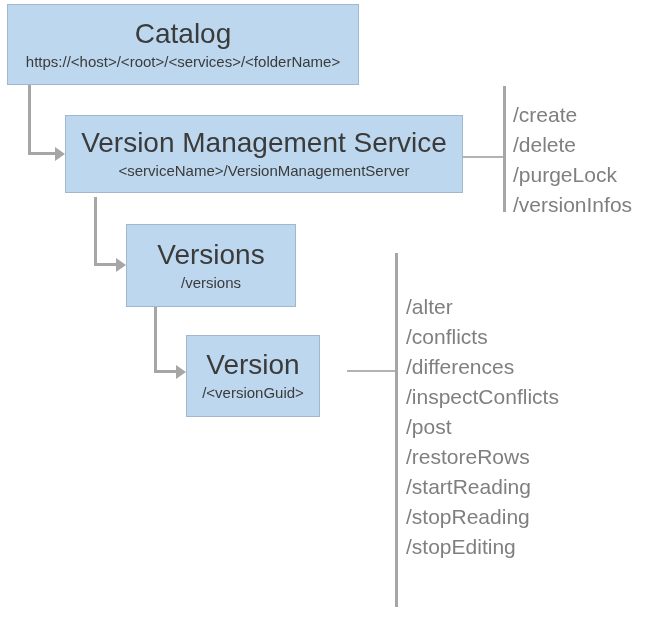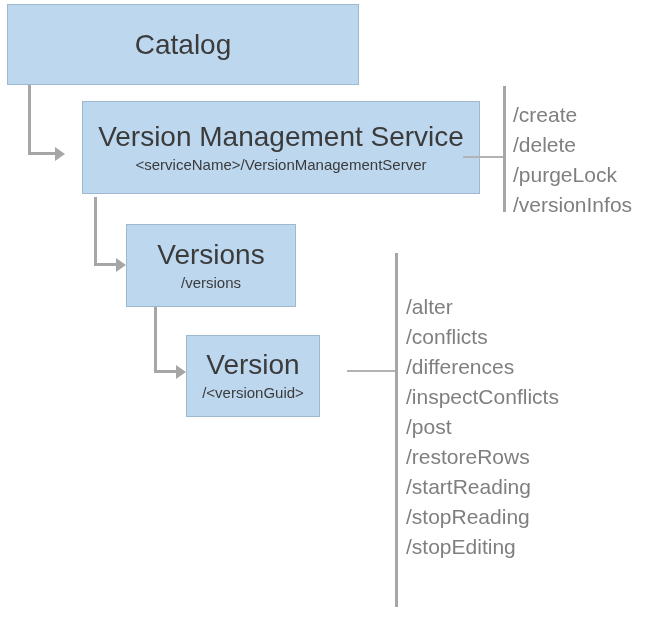--- a/index.html
+++ b/index.html
@@ -34,21 +34,21 @@
     white-space: nowrap;
   }
   .node-subtitle {
     font-size: 15px;
     line-height: 20px;
     margin-top: 2px;
     color: var(--node-text, #3B3B3B);
     white-space: nowrap;
   }
   .node.catalog  { left: 7px;   top: 4px;   width: 352px; height: 81px; }
-  .node.vms      { left: 65px;  top: 101px; width: 398px; height: 93px; margin-left: 17px; }
+  .node.vms      { left: 65px;  top: 115px; width: 398px; height: 78px; }
   .node.versions { left: 126px; top: 224px; width: 170px; height: 83px; }
   .node.version  { left: 186px; top: 335px; width: 134px; height: 82px; }
 
   
   .seg {
     position: absolute;
     background: var(--line, #A6A6A6);
   }
   .seg.v { width: 3px; }
   .seg.h { height: 3px; }
@@ -98,20 +98,21 @@
     white-space: nowrap;
   }
 </style>
 </head>
 <body>
 
 <div class="canvas">
 
   <div class="node catalog">
     <div class="node-title">Catalog</div>
+    <div class="node-subtitle">https://&lt;host&gt;/&lt;root&gt;/&lt;services&gt;/&lt;folderName&gt;</div>
   </div>
 
   <div class="node vms">
     <div class="node-title">Version Management Service</div>
     <div class="node-subtitle">&lt;serviceName&gt;/VersionManagementServer</div>
   </div>
 
   <div class="node versions">
     <div class="node-title">Versions</div>
     <div class="node-subtitle">/versions</div>

